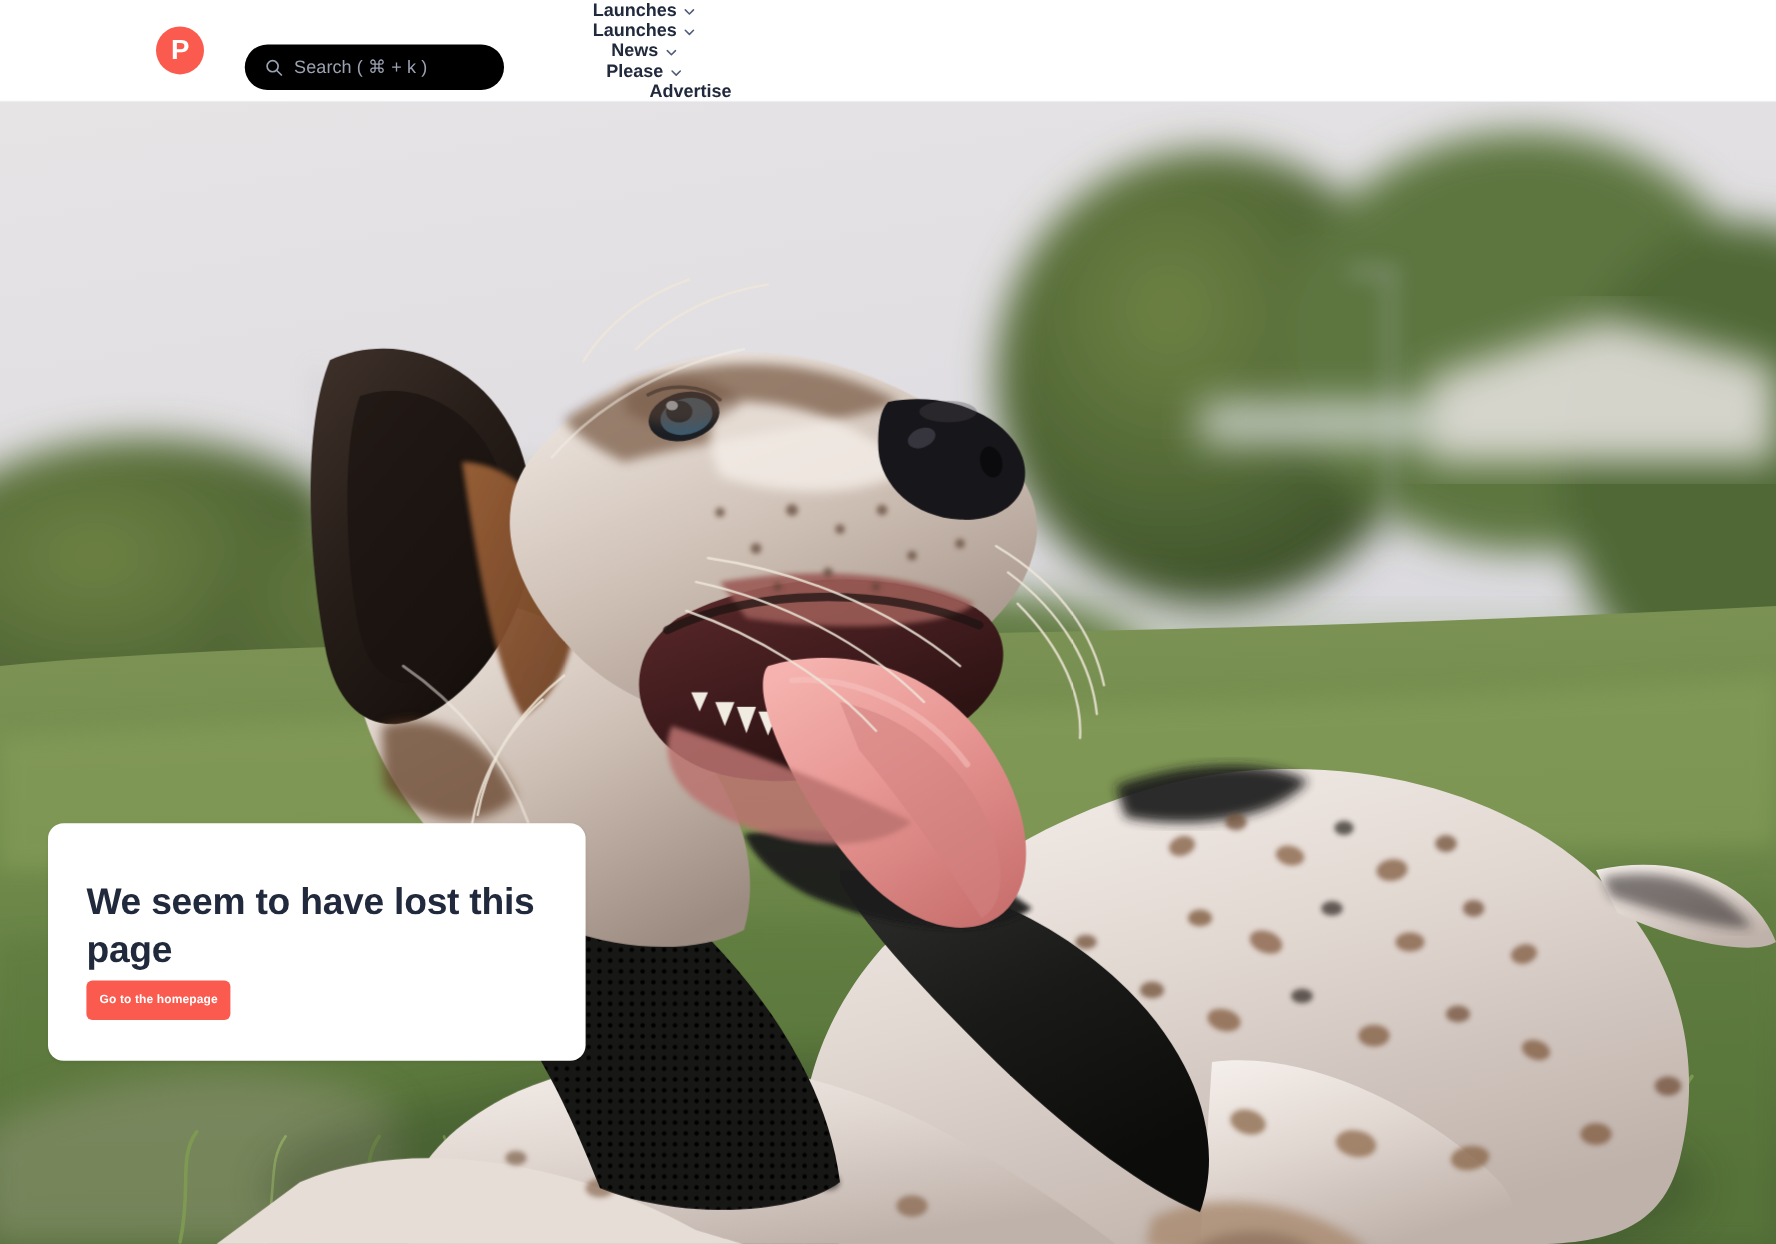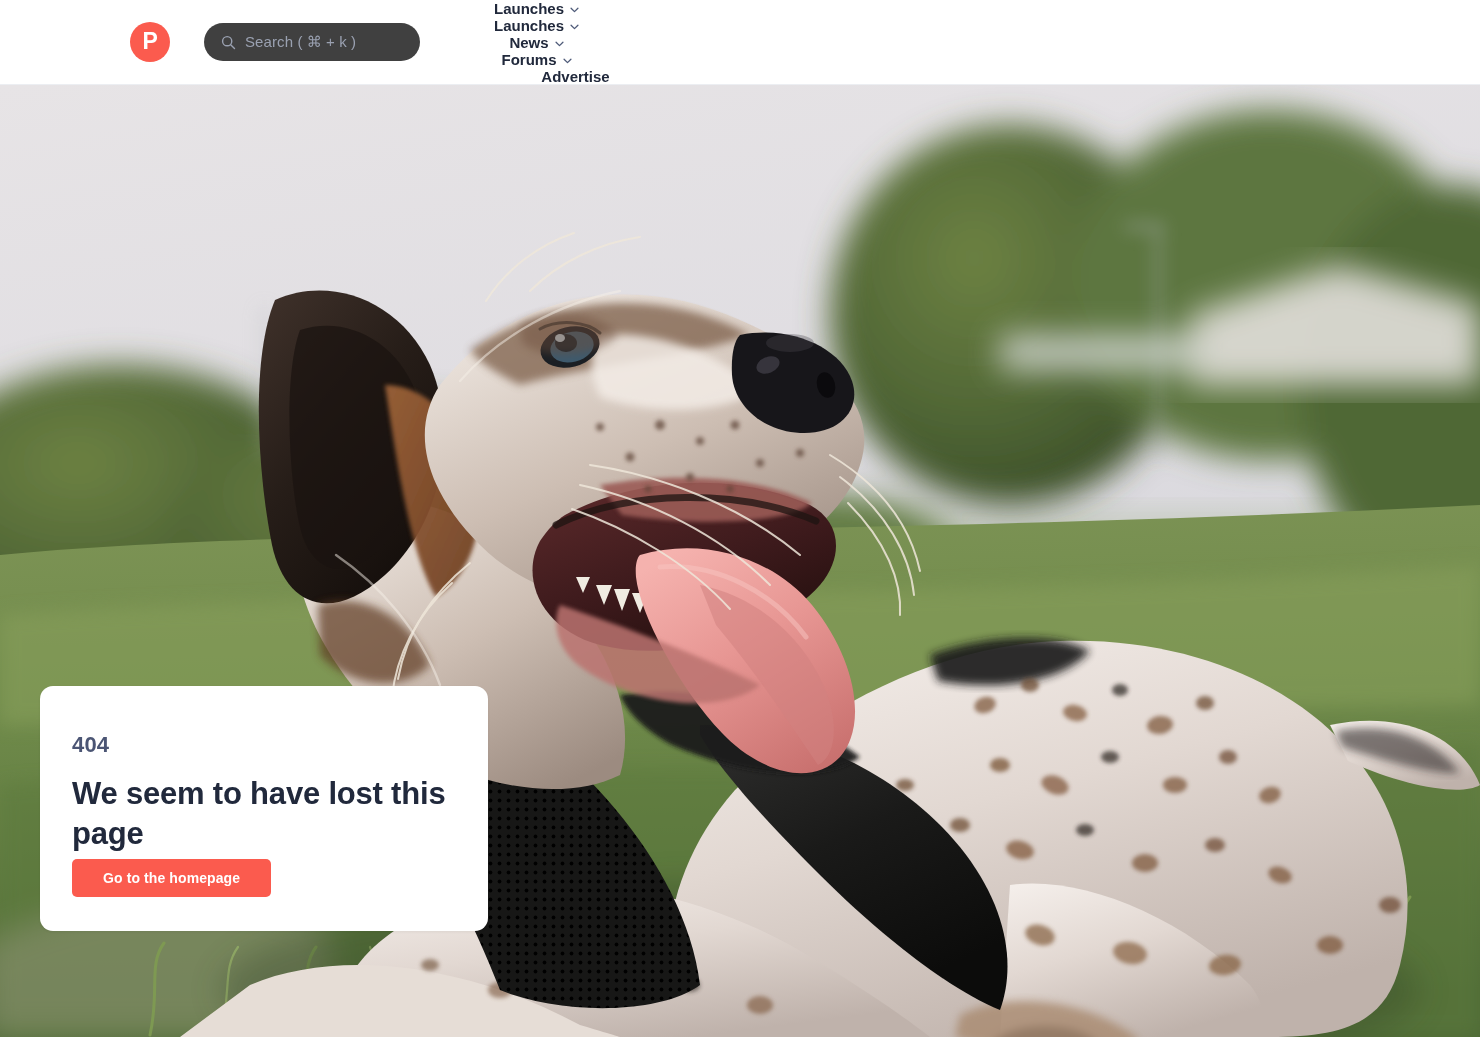--- a/index.html
+++ b/index.html
@@ -27,23 +27,23 @@
     width:40px; height:40px; border-radius:50%;
     background:#fb5b4e;
     display:flex; align-items:center; justify-content:center;
     color:#ffffff; font-size:23px; font-weight:bold;
     line-height:1; letter-spacing:-0.5px;
     user-select:none;
   }
   .logo-letter { transform:translateY(-1px); }
 
   .search-box {
-    position:absolute; left:204px; top:23px;
+    position:absolute; left:204px; top:37px;
     width:216px; height:38px;
-    background:#404040; border-radius:19px;
+    background:#000000; border-radius:19px;
     display:flex; align-items:center;
     padding-left:17px; gap:9px;
     cursor:text;
   }
   .search-icon { width:15px; height:15px; flex:0 0 auto; display:block; }
   .search-placeholder {
     font-size:15px; color:#9aa1b1; white-space:nowrap;
     letter-spacing:0.1px;
   }
 
@@ -88,22 +88,22 @@
     line-height:40px; letter-spacing:-0.2px;
     margin-bottom:5px;
   }
   .card-body {
     font-size:15px; color:#4f5b79; line-height:24px;
     max-width:372px; margin-bottom:23px;
   }
   .cta {
     display:inline-block;
     background:#fb5b4e; color:#ffffff;
-    font-size:14px; font-weight:bold;
-    padding:11px 31px; border-radius:5px;
+    font-size:10px; font-weight:bold;
+    padding:11px 11px; border-radius:5px;
     border:none; cursor:pointer;
     font-family:"Liberation Sans", sans-serif;
     letter-spacing:0.1px;
   }
 </style>
 </head>
 <body>
 
 <div class="header">
 
@@ -132,21 +132,21 @@
         <path d="M1 1.4 L5 5.4 L9 1.4" stroke="#4f5b79" stroke-width="1.5" stroke-linecap="round" stroke-linejoin="round"></path>
       </svg>
     </div>
     <div class="nav-item">
       <span>News</span>
       <svg class="chev" viewBox="0 0 10 7" fill="none">
         <path d="M1 1.4 L5 5.4 L9 1.4" stroke="#4f5b79" stroke-width="1.5" stroke-linecap="round" stroke-linejoin="round"></path>
       </svg>
     </div>
     <div class="nav-item">
-      <span>Forums</span>
+      <span>Please</span>
       <svg class="chev" viewBox="0 0 10 7" fill="none">
         <path d="M1 1.4 L5 5.4 L9 1.4" stroke="#4f5b79" stroke-width="1.5" stroke-linecap="round" stroke-linejoin="round"></path>
       </svg>
     </div>
     <div class="nav-item">
       <span>Advertise</span>
     </div>
   </nav>
 
 </div>
@@ -480,16 +480,15 @@
     </g>
 
     <g stroke="#f6efe7" stroke-width="2.4" fill="none" opacity="0.5" stroke-linecap="round">
       <path d="M460 296 C 500 250, 560 218, 620 206"></path>
       <path d="M336 470 C 380 500, 420 546, 440 600"></path>
     </g>
   </svg>
 </div>
 
 <div class="card">
-  <div class="card-code">404</div>
   <h1 class="card-title">We seem to have lost this page</h1>
   <button class="cta">Go to the homepage</button>
 </div>
 
 </body></html>

